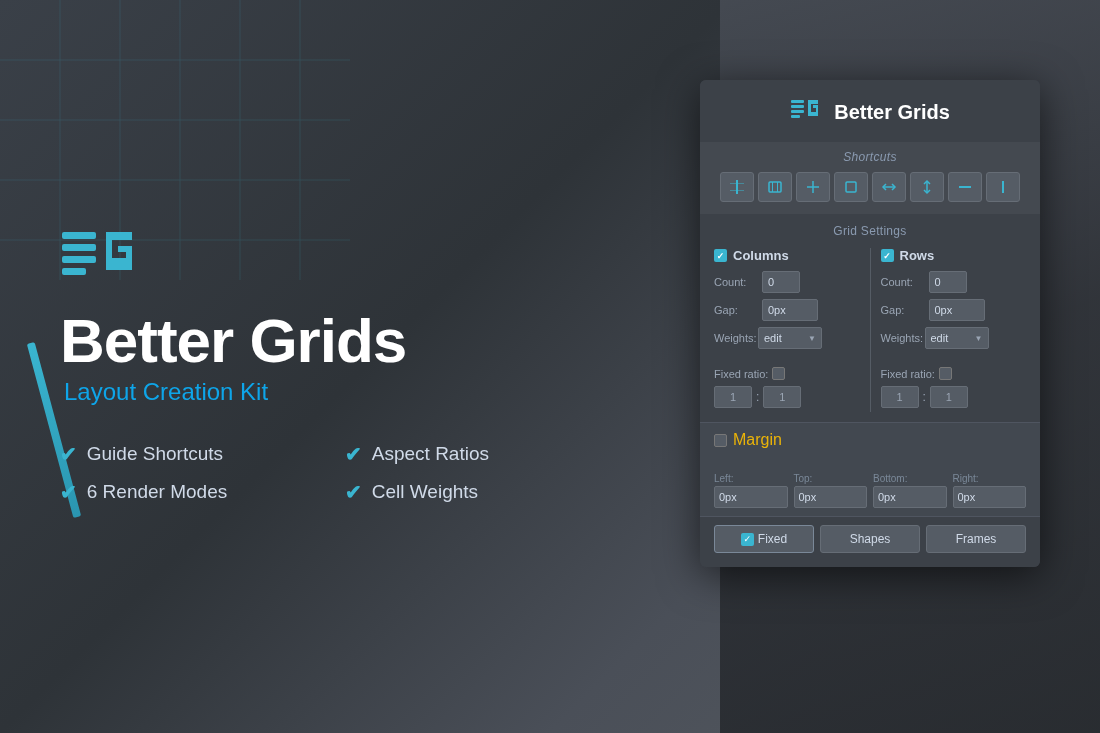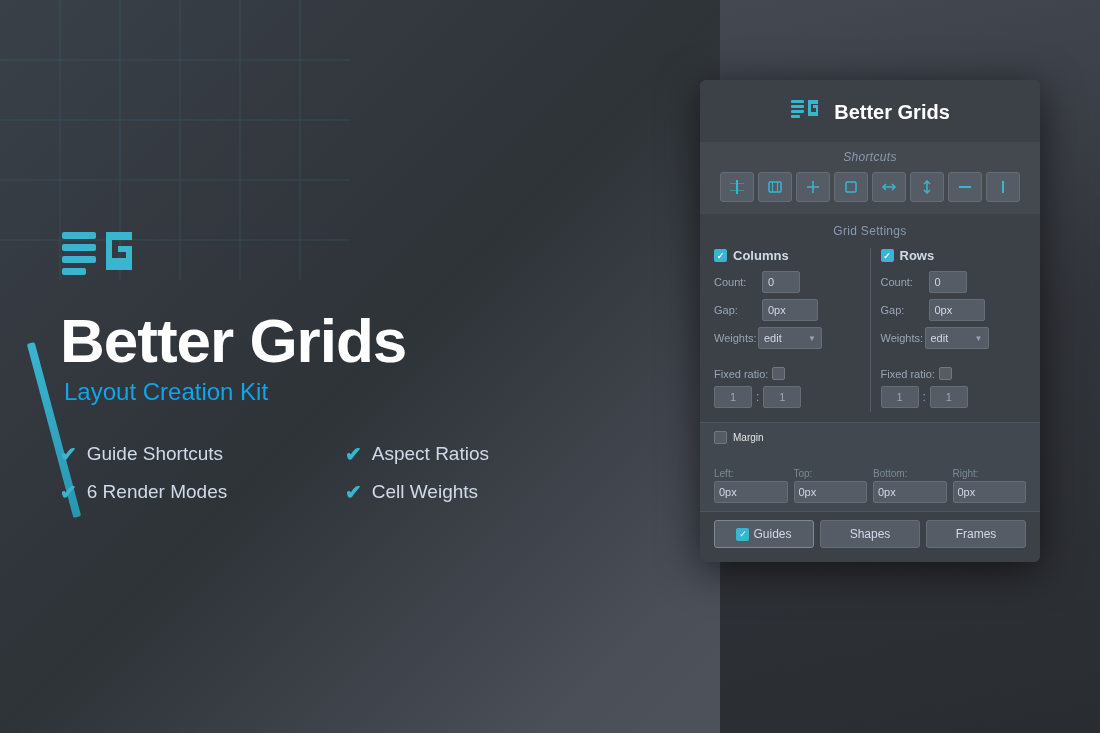--- a/index.html
+++ b/index.html
@@ -323,22 +323,22 @@
       background: #424850;
       padding: 8px 14px;
       border-top: 1px solid #4f5560;
     }
 
     .margin-header {
       display: flex;
       align-items: center;
       gap: 6px;
       margin-bottom: 24px;
-      font-size: 10px;
-      color: #e5e5e5;
+      font-size: 16px;
+      color: #eab308;
     }
 
     .margin-fields {
       display: flex;
       gap: 6px;
       margin-top: 16px;
     }
 
     .margin-field {
       flex: 1;
@@ -654,21 +654,21 @@
         <div class="margin-field-label">Right:</div>
         <input class="margin-input" type="text" value="0px" style="">
       </div>
     </div>
   </div>
 
   <div class="render-section">
     <div class="render-buttons">
       <button class="render-btn active">
         <span class="render-btn-check">✓</span>
-        <span>Guides</span>
+        <span>Fixed</span>
       </button>
       <button class="render-btn">
         <span>Shapes</span>
       </button>
       <button class="render-btn">
         <span>Frames</span>
       </button>
     </div>
   </div>
 

